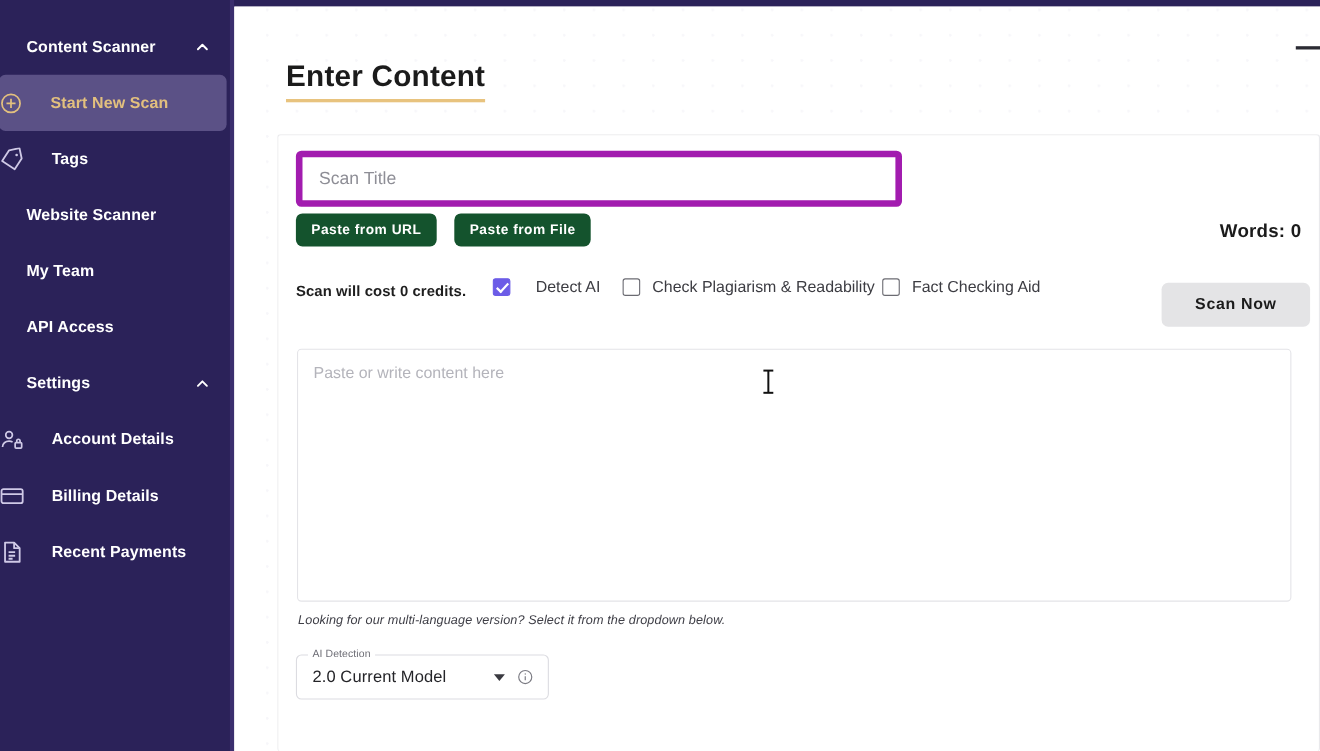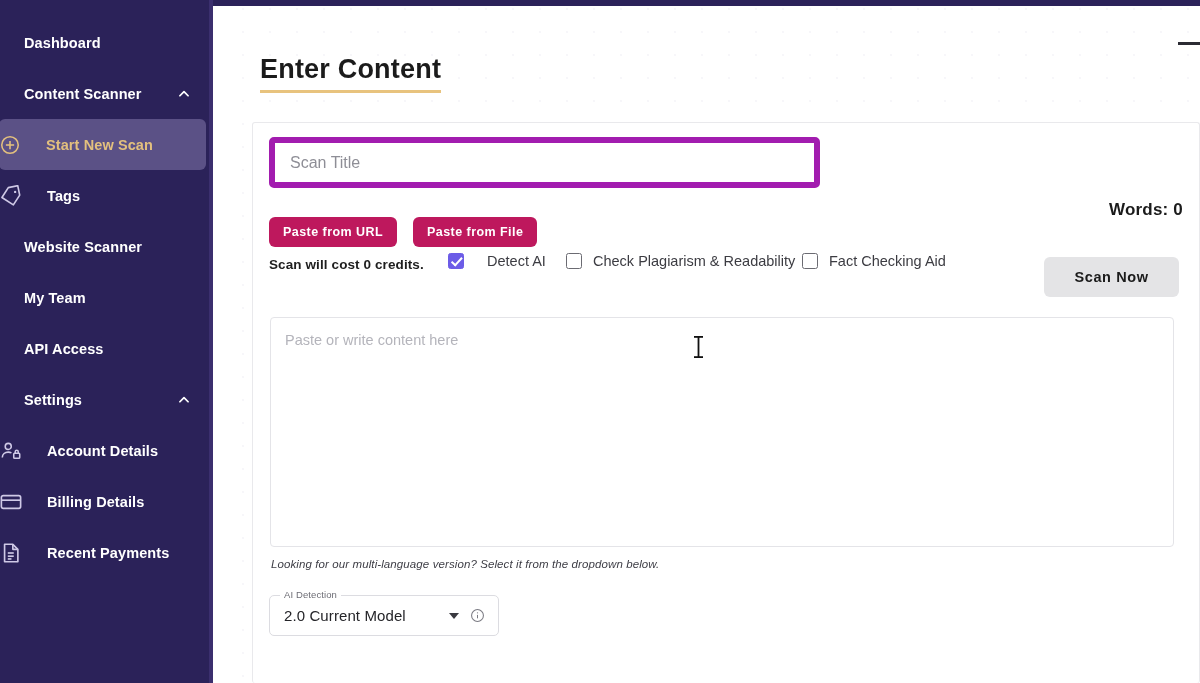--- a/index.html
+++ b/index.html
@@ -116,23 +116,23 @@
     border-radius: 5px;
     background: #fff;
     font-family: "Liberation Sans", sans-serif;
     font-size: 16px; color: #3a3a3a;
     padding: 0 15px;
     outline: none;
   }
   #scan-title-input::placeholder { color: #8e8e96; }
 
   .pill-btn {
-    position: absolute; top: 94px;
+    position: absolute; top: 71px;
     height: 30px;
-    background: #be185d;
+    background: #14532d;
     color: #ffffff;
     border: none; border-radius: 6px;
     font-family: "Liberation Sans", sans-serif;
     font-size: 12.5px; font-weight: 700;
     letter-spacing: .45px;
     cursor: pointer;
     padding: 0 14px;
   }
   #paste-url-btn { left: 16px; }
   #paste-file-btn { left: 160px; }
@@ -177,21 +177,21 @@
   #cb-plagiarism { left: 313px; }
   #cb-factcheck  { left: 549px; }
 
   #words-count {
     position: absolute; right: 16px; top: 77px;
     font-size: 17px; font-weight: 700; color: #1b1b1b;
     letter-spacing: .2px;
     text-align: center;
   }
   #scan-now-btn {
-    position: absolute; right: 20px; top: 134px;
+    position: absolute; right: 8px; top: 134px;
     width: 135px; height: 40px;
     background: #e4e4e6;
     border: none; border-radius: 6px;
     font-family: "Liberation Sans", sans-serif;
     font-size: 14.5px; font-weight: 700;
     letter-spacing: .6px; color: #1b1b1b;
     cursor: pointer;
   }
 
   #right-rule {
@@ -262,23 +262,20 @@
 </head>
 <body>
 
 <div id="top-strip"></div>
 
 <nav id="sidebar">
   <div id="sidebar-scroll-track"></div>
 
   <div style="padding-top:17px;">
 
-    <div class="nav-item top-level">
-      <span class="lbl">Dashboard</span>
-    </div>
 
     <div class="nav-item top-level">
       <span class="lbl">Content Scanner</span>
       <span class="chev">
         <svg viewBox="0 0 24 24" fill="none" stroke="currentColor" stroke-width="3" stroke-linecap="round" stroke-linejoin="round">
             <polyline points="5 15 12 8 19 15"></polyline>
           </svg>
       </span>
     </div>
 

